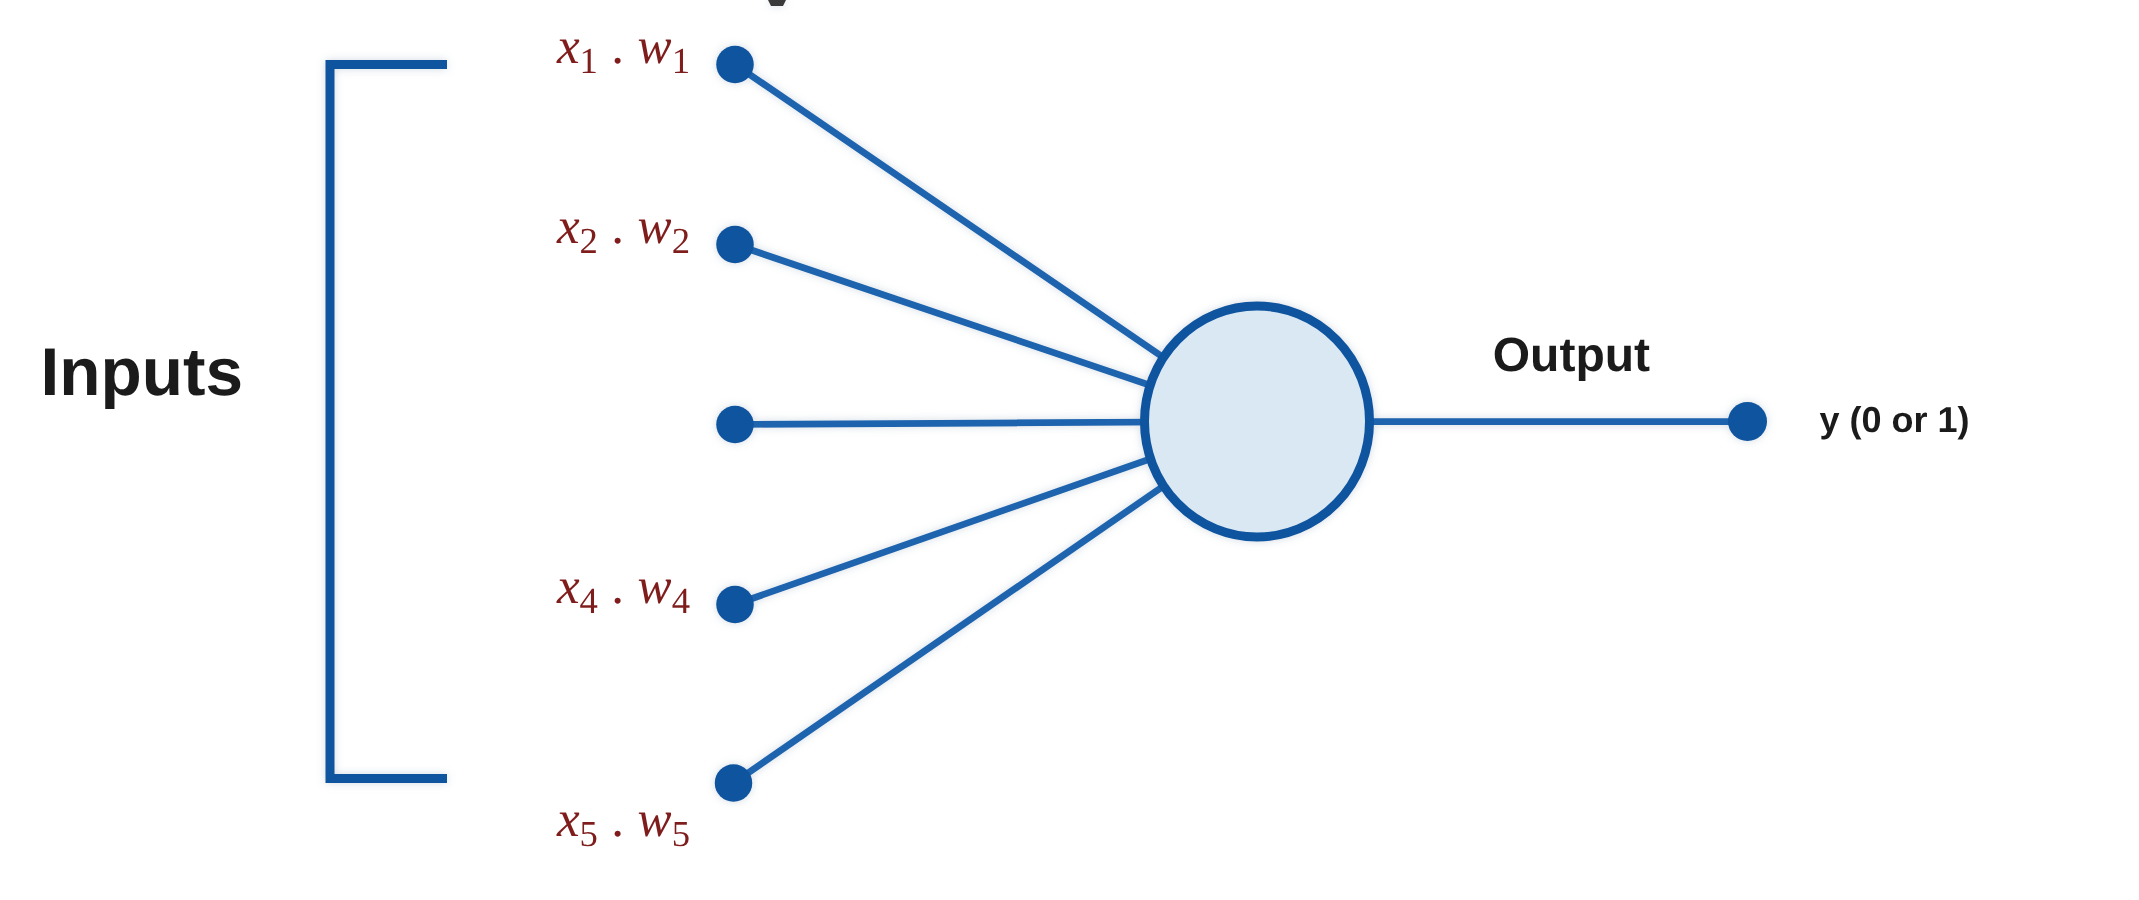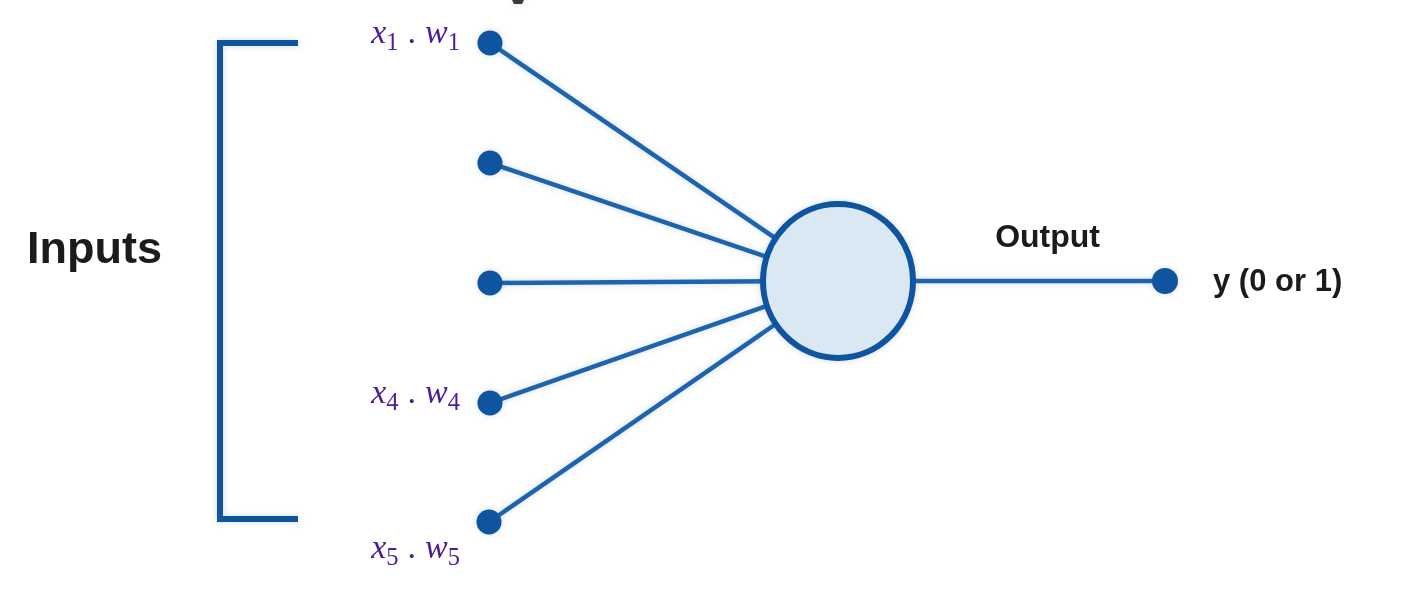--- a/index.html
+++ b/index.html
@@ -23,31 +23,31 @@
   .txt{
     position:absolute;
     color:var(--text-color);
     font-weight:600;
     font-size:32px;
     line-height:38px;
     white-space:nowrap;
   }
   .inputs-label{left:27px;top:229px;font-size:45px;}
   .output-label{left:960px;top:217px;width:140px;text-align:right;}
-  .result-label{left:1213px;top:262px;font-size:31px;}
+  .result-label{left:1213px;top:262px;font-size:24px;}
 
   .input-label{
     position:absolute;
     left:290px;width:170px;
     text-align:right;
     font-family:"Liberation Serif", serif;
     font-style:italic;
     font-size:34px;
     line-height:40px;
-    color:#4c1d95;
+    color:#7f1d1d;
     white-space:nowrap;
   }
   .input-label .sub{
     font-size:0.72em;
     font-style:normal;
     font-family:"Liberation Serif", serif;
     vertical-align:-0.28em;
   }
   .input-label .sep{
     display:inline-block;
@@ -88,20 +88,23 @@
     <ellipse cx="838" cy="281" rx="75" ry="77" fill="var(--neuron-fill)" stroke="var(--accent-dark)" stroke-width="6"></ellipse>
 
     <path d="M 512 0 L 524 0 L 522 4 L 514 4 Z" fill="#3a3a3a"></path>
   </svg>
 
   <div class="txt inputs-label">Inputs</div>
 
   <div class="input-label row1">
     <span>x</span><span class="sub">1</span><span class="sep">.</span><span>w</span><span class="sub">1</span>
   </div>
+  <div class="input-label row2">
+    <span>x</span><span class="sub">2</span><span class="sep">.</span><span>w</span><span class="sub">2</span>
+  </div>
   <div class="input-label row4">
     <span>x</span><span class="sub">4</span><span class="sep">.</span><span>w</span><span class="sub">4</span>
   </div>
   <div class="input-label row5">
     <span>x</span><span class="sub">5</span><span class="sep">.</span><span>w</span><span class="sub">5</span>
   </div>
 
   <div class="txt output-label">Output</div>
 
   <div class="txt result-label">y (0 or 1)</div>

